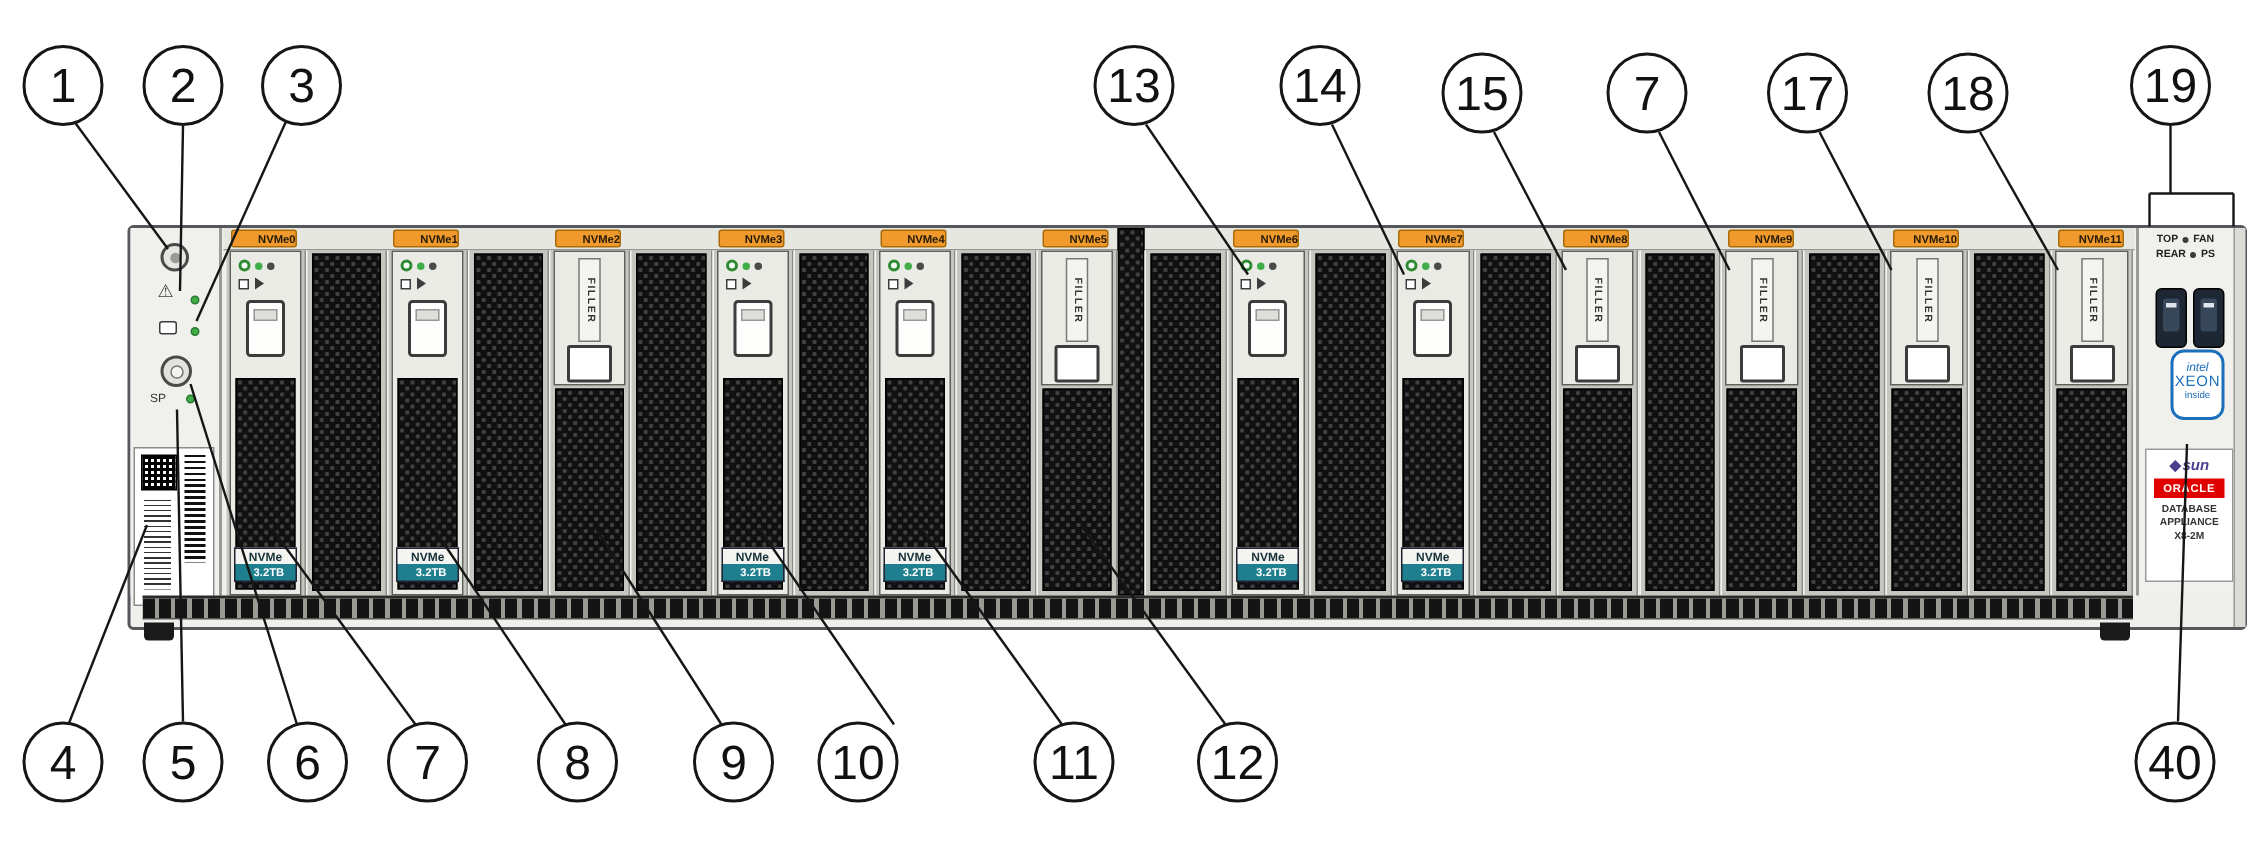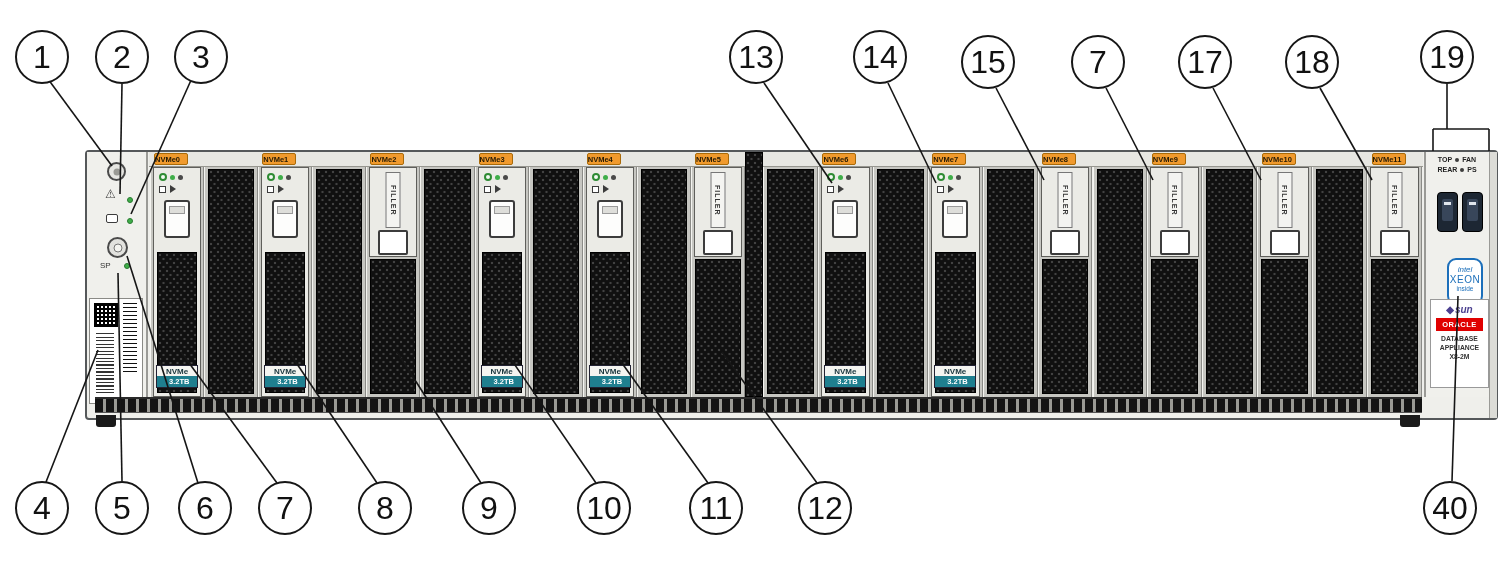--- a/index.html
+++ b/index.html
@@ -29,23 +29,23 @@
   
   .mesh{background-color:#101010;
         background-image:radial-gradient(circle at 2px 2px,#424242 1.3px,transparent 1.6px),
                          radial-gradient(circle at 2px 2px,#424242 1.3px,transparent 1.6px);
         background-size:7px 8px;background-position:0 0,3.5px 4px;
         border:1px solid #000}
 
   
   .slot{position:absolute;top:167px;height:230px;background:#c6c6c1;
         border-left:1px solid #f4f4f0;border-right:1px solid #8b8b87}
-  .baylabel{position:absolute;top:153px;width:34px;height:12px;line-height:11px;
+  .baylabel{position:absolute;top:153px;width:44px;height:12px;line-height:11px;
             background:#f09a2d;border:1px solid #a96a08;border-radius:2px;
-            color:#241a05;font-size:7.5px;font-weight:bold;text-align:left;z-index:5}
+            color:#241a05;font-size:7.5px;font-weight:bold;text-align:right;z-index:5}
   .bmesh{position:absolute;left:3px;right:3px;top:2px;bottom:3px}
   .carrier{position:absolute;left:2px;right:2px;top:0;bottom:0;
            border:1.5px solid #5f5f5b;background:#ebebe6}
   .ctop{position:absolute;left:0;right:0;top:0;height:84px}
   .cmesh{position:absolute;left:3px;right:3px;top:84px;bottom:3px}
   .ledrow{position:absolute;left:5px;top:5px;display:flex;gap:3px;align-items:center}
   .led{display:inline-block;border-radius:50%}
   .led.ring{width:8px;height:8px;border:2px solid #2e8b33;background:#f2faf2}
   .led.g{width:5px;height:5px;background:#3fae49}
   .led.d{width:5px;height:5px;background:#4a4a4a}
@@ -103,21 +103,21 @@
   
   .ind{position:absolute;left:1426px;top:155px;width:62px}
   .indrow{display:flex;justify-content:center;align-items:center;gap:3px;
           font-size:7px;font-weight:bold;color:#222;line-height:10px}
   .inddot{width:4px;height:4px;border-radius:50%;background:#3c3c3c}
   .usb{position:absolute;top:192px;width:21px;height:40px;background:#1d2733;
        border:1px solid #000;border-radius:4px}
   .usb span{position:absolute;left:4px;right:4px;top:6px;height:22px;
             background:#38465a;border-radius:2px}
   .usb span::after{content:'';position:absolute;left:2px;right:2px;top:3px;height:3px;background:#dfe5ec}
-  .intel{position:absolute;left:1447px;top:258px;width:36px;height:47px;background:#fff;
+  .intel{position:absolute;left:1447px;top:233px;width:36px;height:47px;background:#fff;
          border:2.5px solid #1c6fba;border-radius:9px;text-align:center;padding-top:5px}
   .intel .i1{font-size:8px;color:#1c6fba;font-style:italic}
   .intel .i2{font-size:10px;color:#1c6fba;font-weight:normal;letter-spacing:0.5px}
   .intel .i3{font-size:6.5px;color:#1c6fba}
   .osticker{position:absolute;left:1430px;top:299px;width:59px;height:89px;background:#fff;
             border:1.5px solid #999;text-align:center}
   .sunrow{margin-top:4px;font-size:10px;color:#4a3f8f;font-weight:bold;font-style:italic}
   .sundia{font-style:normal;margin-right:1px}
   .obox{margin:3px auto 0;width:47px;height:13px;background:#e00000;color:#fff;
         font-size:7.5px;font-weight:bold;line-height:13px;letter-spacing:0.5px}
@@ -455,21 +455,21 @@
   <div id="callouts">
       <div class="callout" style="left: 15px; top: 30px;">1</div>
       <div class="callout" style="left: 95px; top: 30px;">2</div>
       <div class="callout" style="left: 174px; top: 30px;">3</div>
       <div class="callout" style="left: 15px; top: 481px;">4</div>
       <div class="callout" style="left: 95px; top: 481px;">5</div>
       <div class="callout" style="left: 178px; top: 481px;">6</div>
       <div class="callout" style="left: 258px; top: 481px;">7</div>
       <div class="callout" style="left: 358px; top: 481px;">8</div>
       <div class="callout" style="left: 462px; top: 481px;">9</div>
-      <div class="callout" style="left: 577px; top: 481px;">10</div>
+      <div class="callout" style="left: 545px; top: 481px;">10</div>
       <div class="callout" style="left: 689px; top: 481px;">11</div>
       <div class="callout" style="left: 798px; top: 481px;">12</div>
       <div class="callout" style="left: 729px; top: 30px;">13</div>
       <div class="callout" style="left: 853px; top: 30px;">14</div>
       <div class="callout" style="left: 961px; top: 35px;">15</div>
       <div class="callout" style="left: 1071px; top: 35px;">7</div>
       <div class="callout" style="left: 1178px; top: 35px;">17</div>
       <div class="callout" style="left: 1285px; top: 35px;">18</div>
       <div class="callout" style="left: 1420px; top: 30px;">19</div>
       <div class="callout" style="left: 1423px; top: 481px;">40</div>

